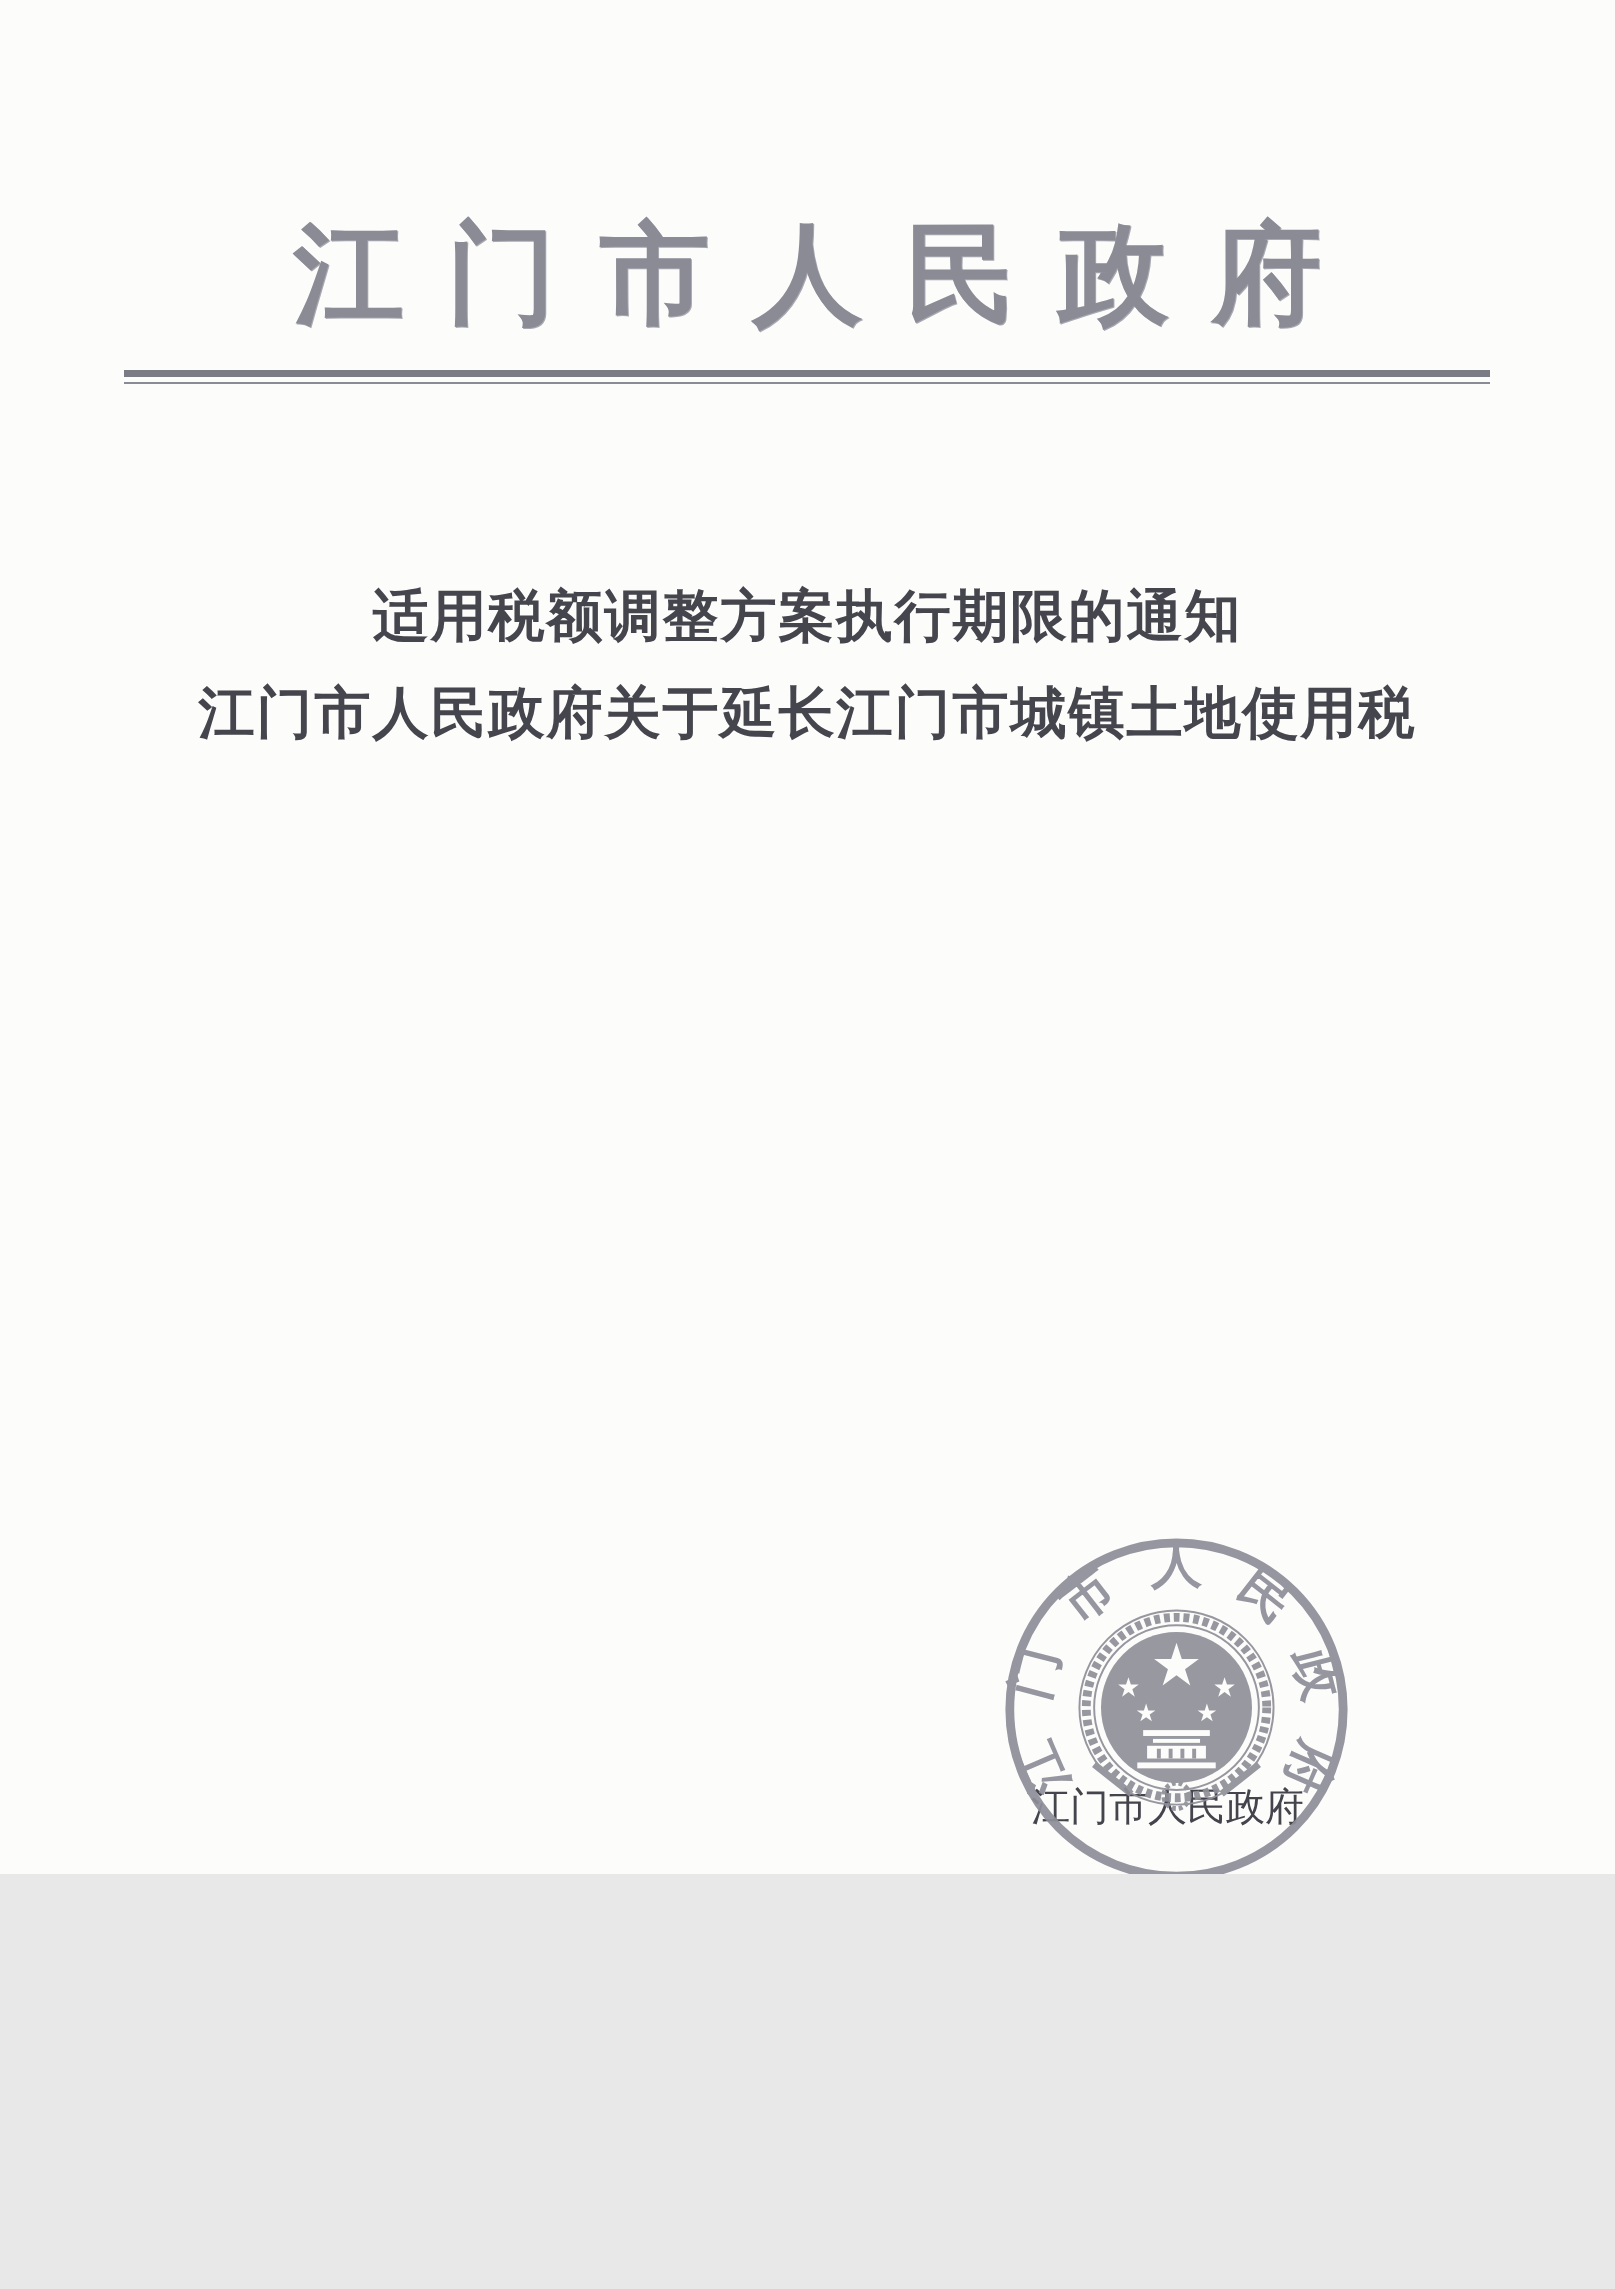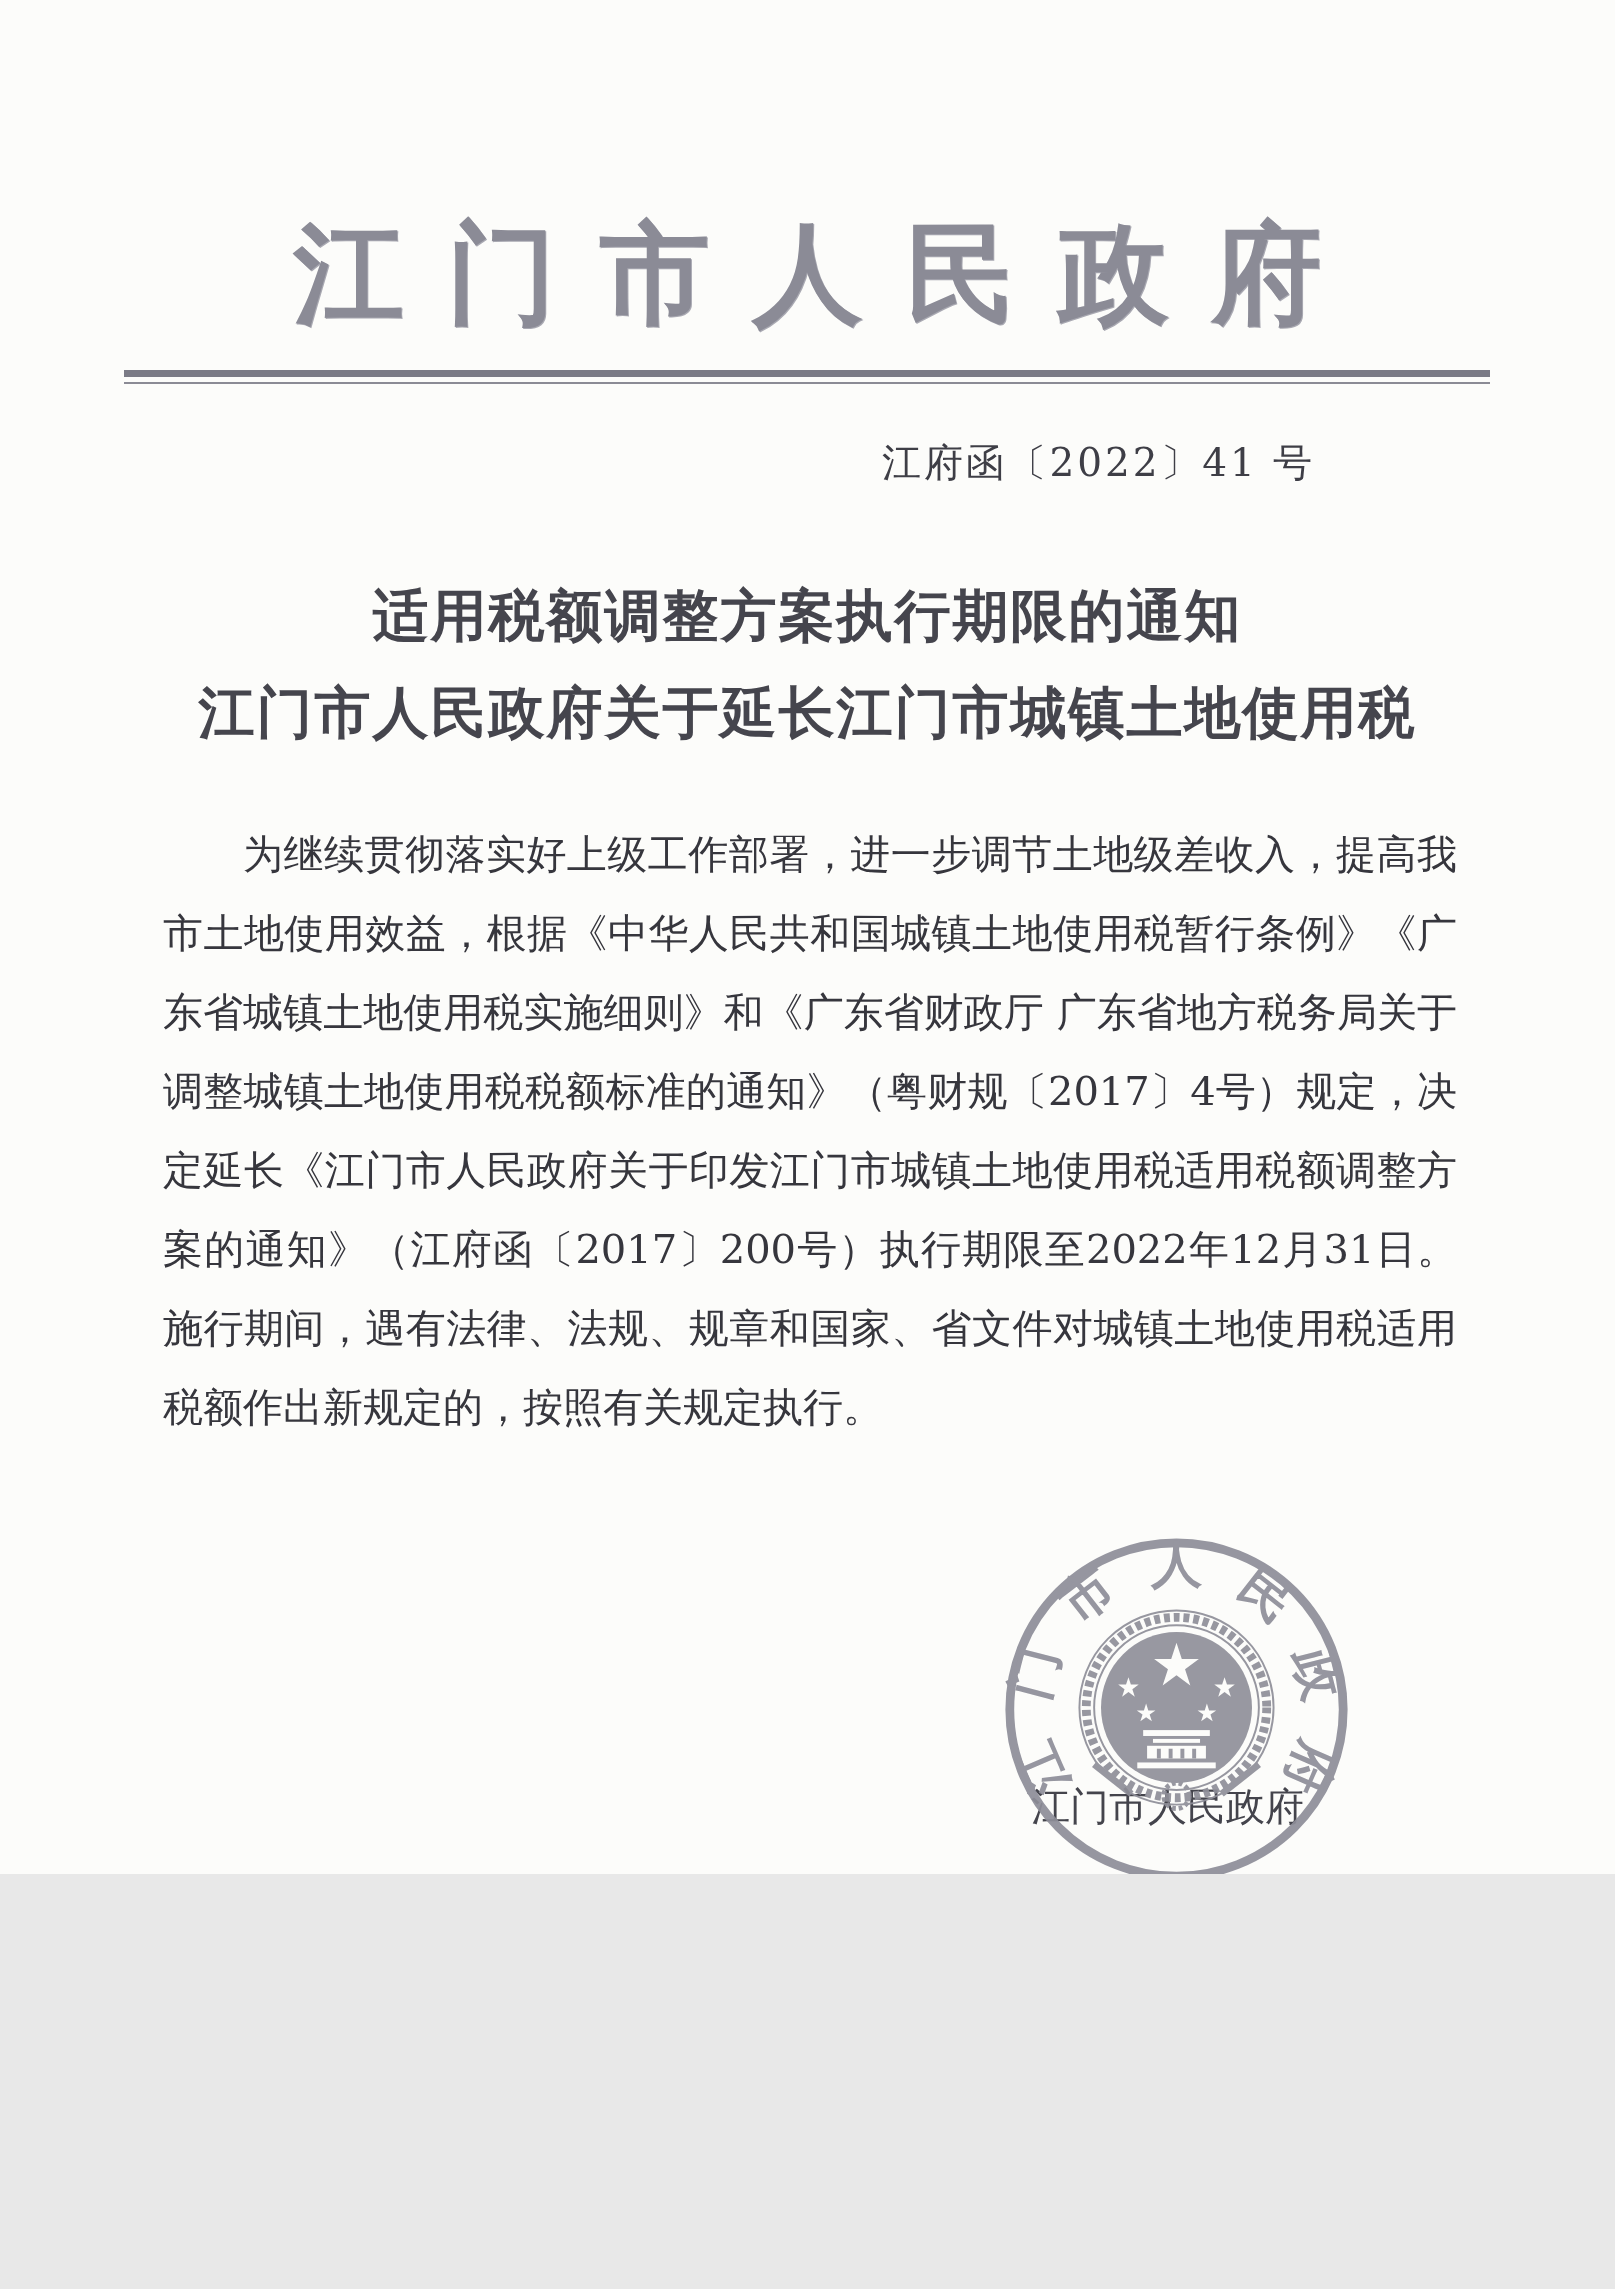--- a/index.html
+++ b/index.html
@@ -116,29 +116,27 @@
 </style>
 </head>
 <body>
 
 <div class="page">
 
   <div class="masthead">江门市人民政府</div>
   <div id="rule-top-thick" class="rule rule-thick"></div>
   <div id="rule-top-thin" class="rule rule-thin"></div>
 
-  <div class="doc-number">江府函〔2022〕41 号</div>
 
   <div class="doc-title">
     <div>适用税额调整方案执行期限的通知</div>
     <div>江门市人民政府关于延长江门市城镇土地使用税</div>
   </div>
 
   <div class="body-block">
-    <p class="paragraph">为继续贯彻落实好上级工作部署，进一步调节土地级差收入，提高我市土地使用效益，根据《中华人民共和国城镇土地使用税暂行条例》《广东省城镇土地使用税实施细则》和《广东省财政厅 广东省地方税务局关于调整城镇土地使用税税额标准的通知》（粤财规〔2017〕4号）规定，决定延长《江门市人民政府关于印发江门市城镇土地使用税适用税额调整方案的通知》（江府函〔2017〕200号）执行期限至2022年12月31日。施行期间，遇有法律、法规、规章和国家、省文件对城镇土地使用税适用税额作出新规定的，按照有关规定执行。</p>
   </div>
 
   <div class="signature">江门市人民政府</div>
 
   <svg class="seal" viewBox="0 0 360 360" aria-hidden="true">
 
     <circle cx="180" cy="180" r="170" fill="none" stroke="#8e8e99" stroke-width="9"></circle>
 
     <defs>
       <path id="sealTextArc" d="M 72.2 254.9 A 131 131 0 1 1 287.8 254.9" fill="none"></path>

